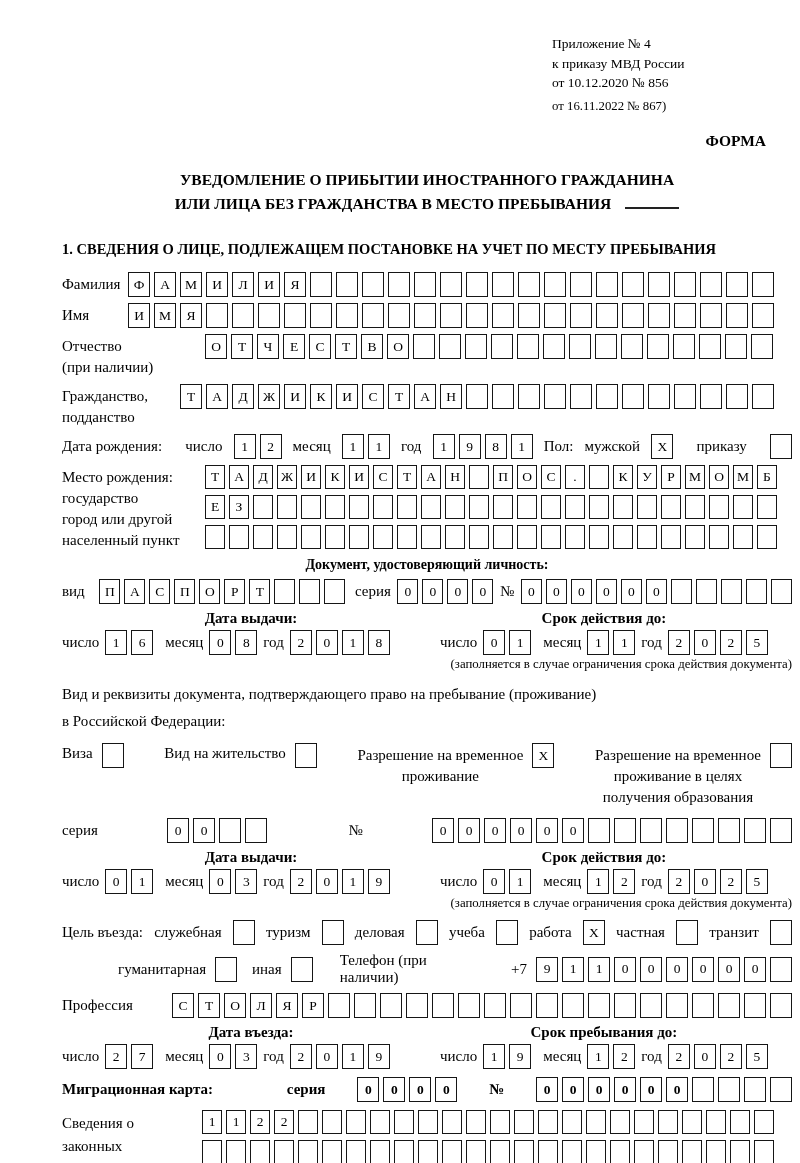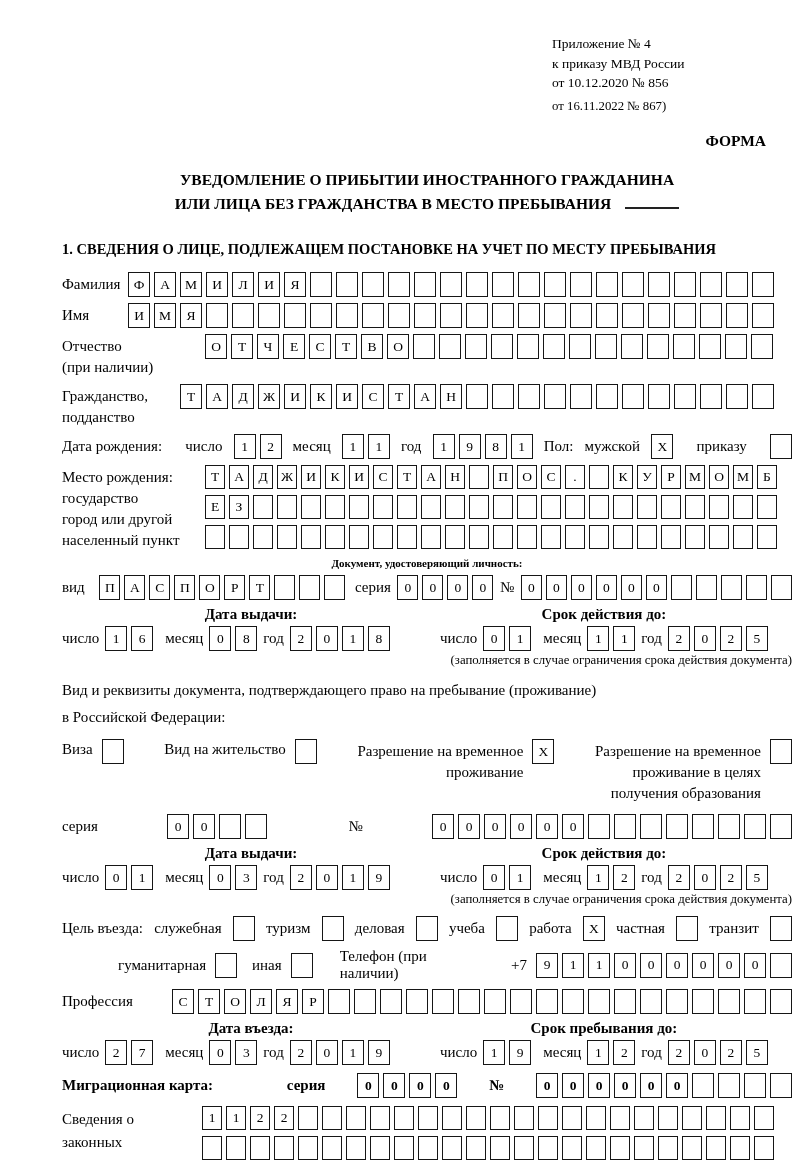--- a/index.html
+++ b/index.html
@@ -46,21 +46,21 @@
   .db-left { width:378px; flex:none; }
   .db-right { flex:none; }
   .dtitle { text-align:center; margin-bottom:3px;font-weight:bold; }
   .drow { display:flex; align-items:center; gap:6px; }
   .drow .t { flex:none; }
   .dnote { text-align:right; font-size:12.8px; margin:2px 0 9px; }
   
   .intro { line-height:1.8; margin-top:4px; }
   .permit-row { display:flex; justify-content:space-between; align-items:flex-start; margin:8px 0 10px; }
   .ptype { display:flex; gap:9px; align-items:flex-start; }
-  .plines { text-align:right; line-height:1.4; padding-top:2px; }
+  .plines { text-align:center; line-height:1.4; padding-top:2px; }
   
   .purpose { display:flex; align-items:center; justify-content:space-between; margin-bottom:7px; }
   .purpose2 { display:flex; align-items:center; gap:9px; margin-left:56px; margin-bottom:7px;justify-content:space-between; }
   .gapl { margin-left:18px; }
   .gaps { margin-left:6px; }
 </style>
 </head>
 <body>
 
 <div class="page">
@@ -321,21 +321,21 @@
           <span class="cell"></span>
           <span class="cell"></span>
           <span class="cell"></span>
           <span class="cell"></span>
           <span class="cell"></span>
           <span class="cell"></span>
         </div>
     </div>
   </div>
 
-  <div style="text-align:center; font-weight:bold; font-size:11px; margin:2px 0 6px;">Документ, удостоверяющий личность:</div>
+  <div style="text-align:center; font-weight:bold; font-size:14px; margin:2px 0 6px;">Документ, удостоверяющий личность:</div>
 
   <div class="frow vcenter">
     <span class="t">вид</span>
     <span class="cells md" style="margin-left:14px;">
         <span class="cell">П</span>
         <span class="cell">А</span>
         <span class="cell">С</span>
         <span class="cell">П</span>
         <span class="cell">О</span>
         <span class="cell">Р</span>

